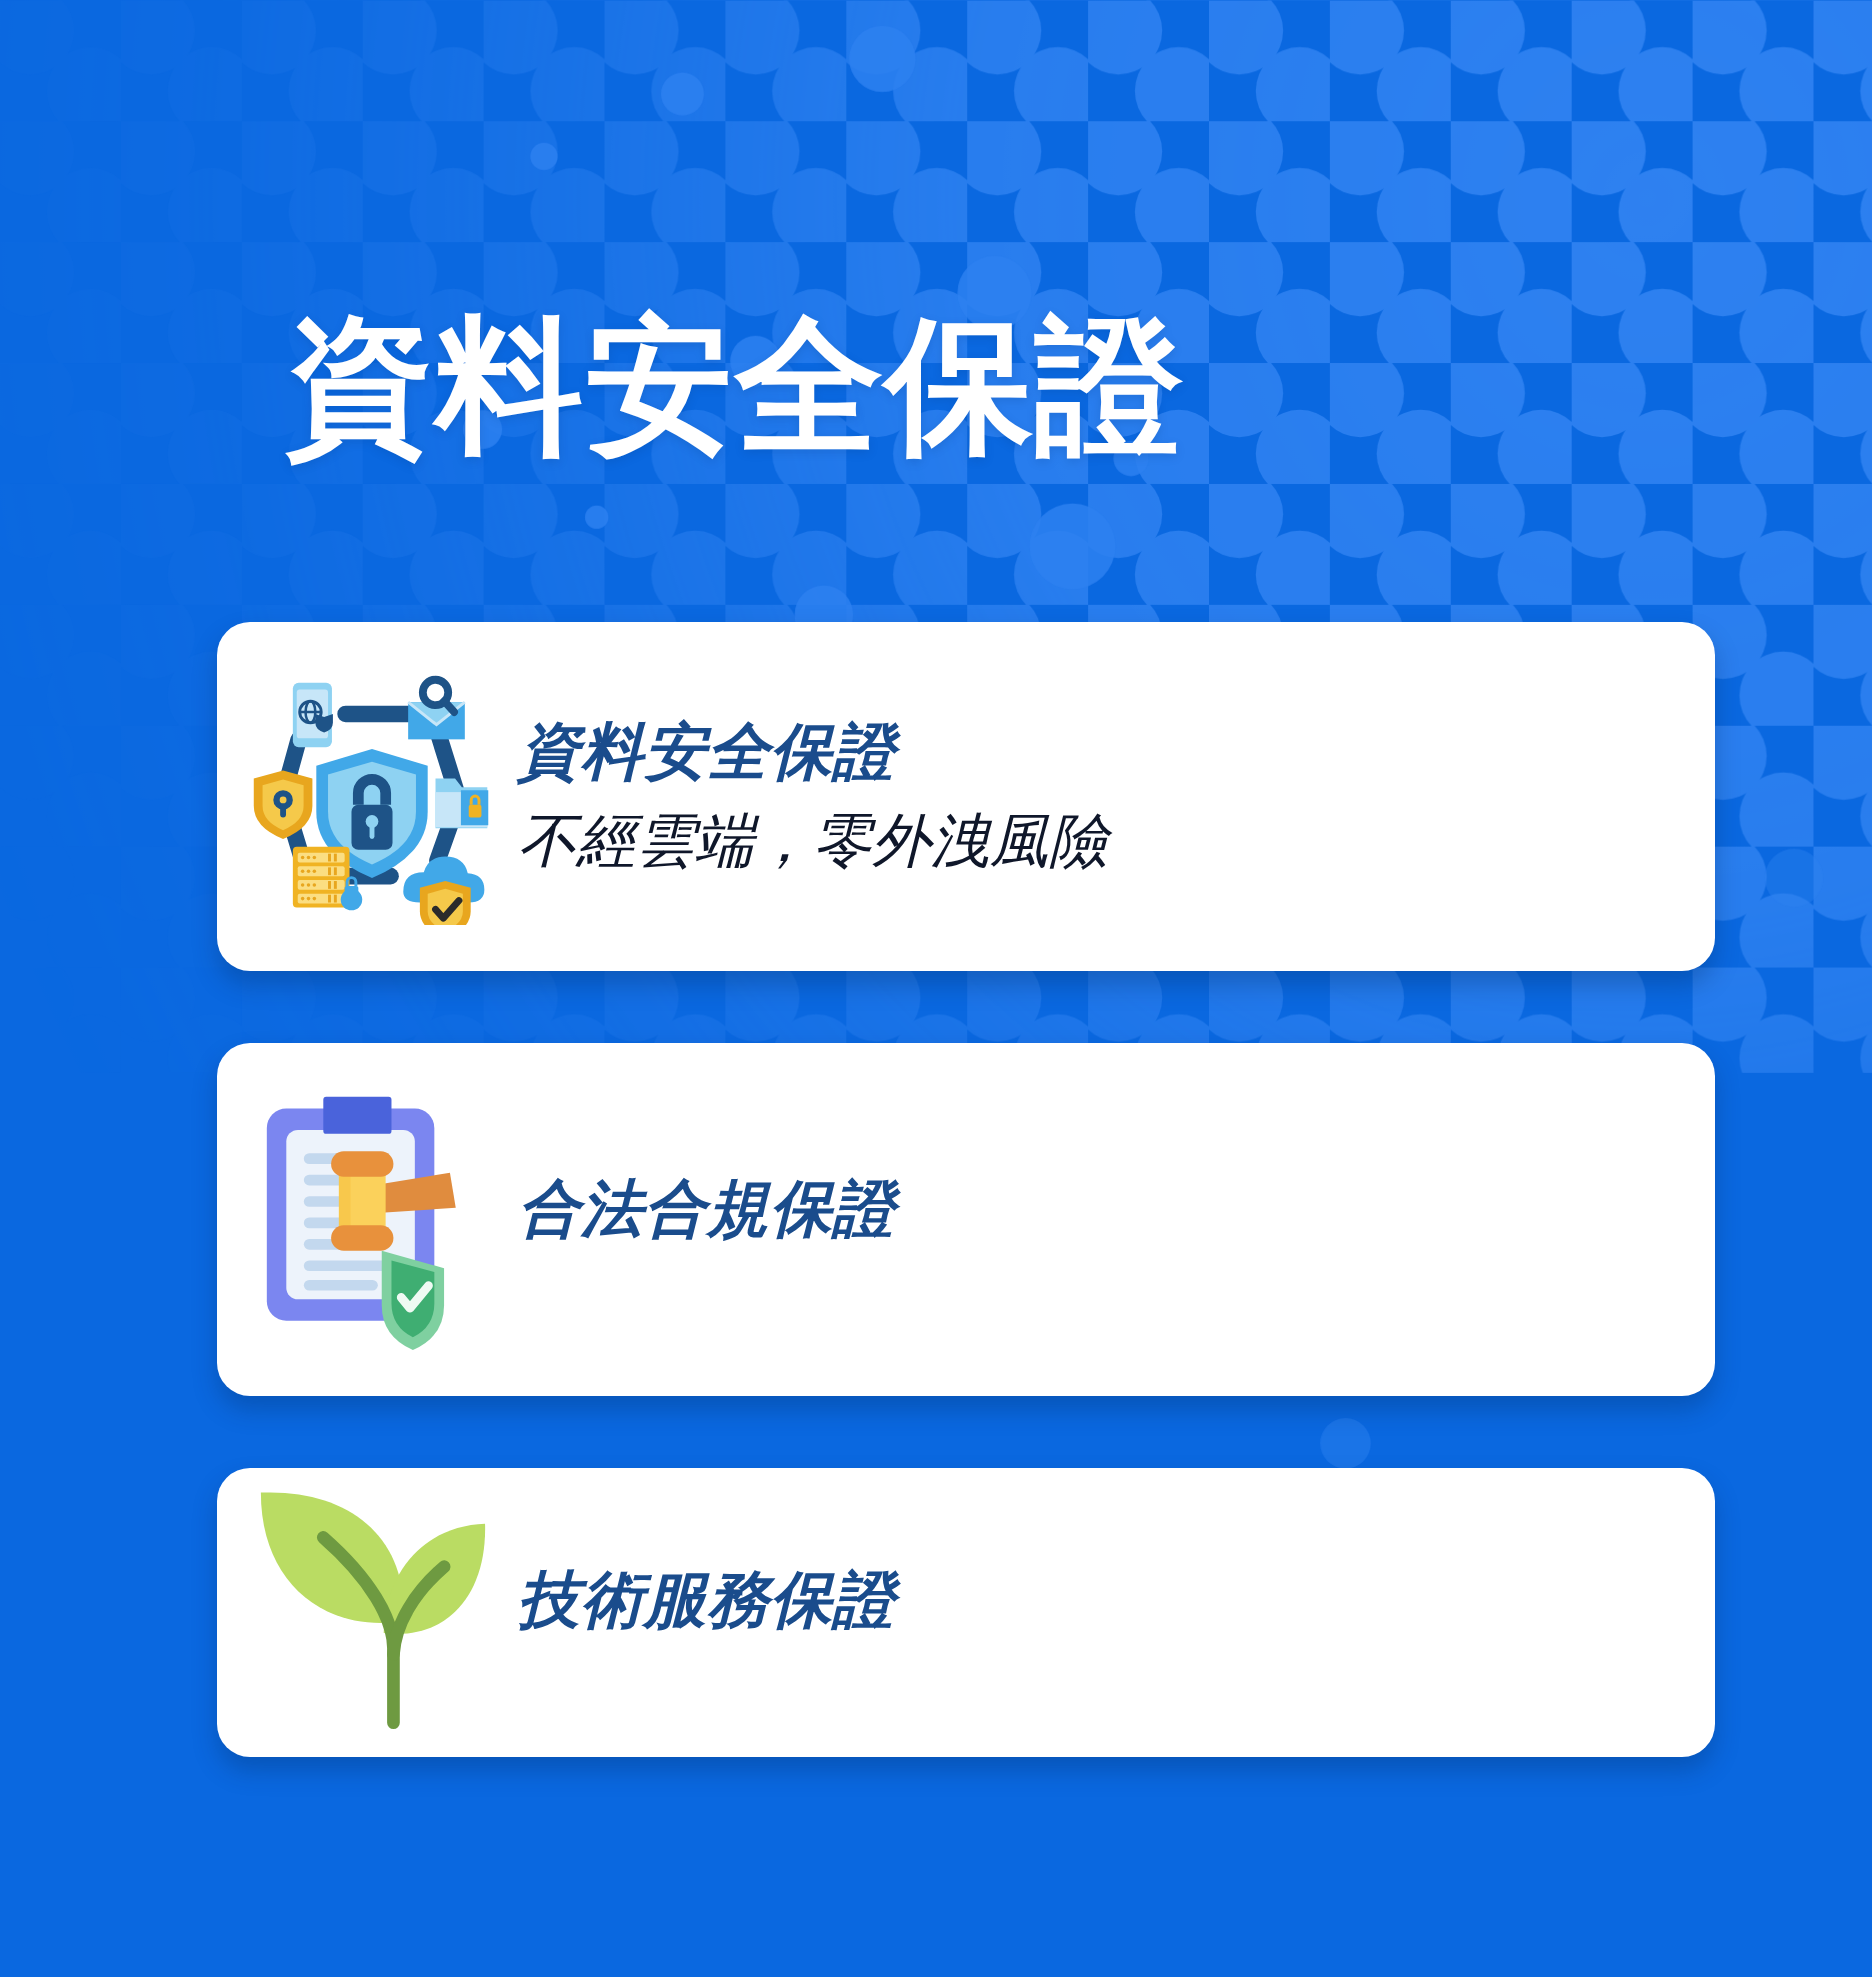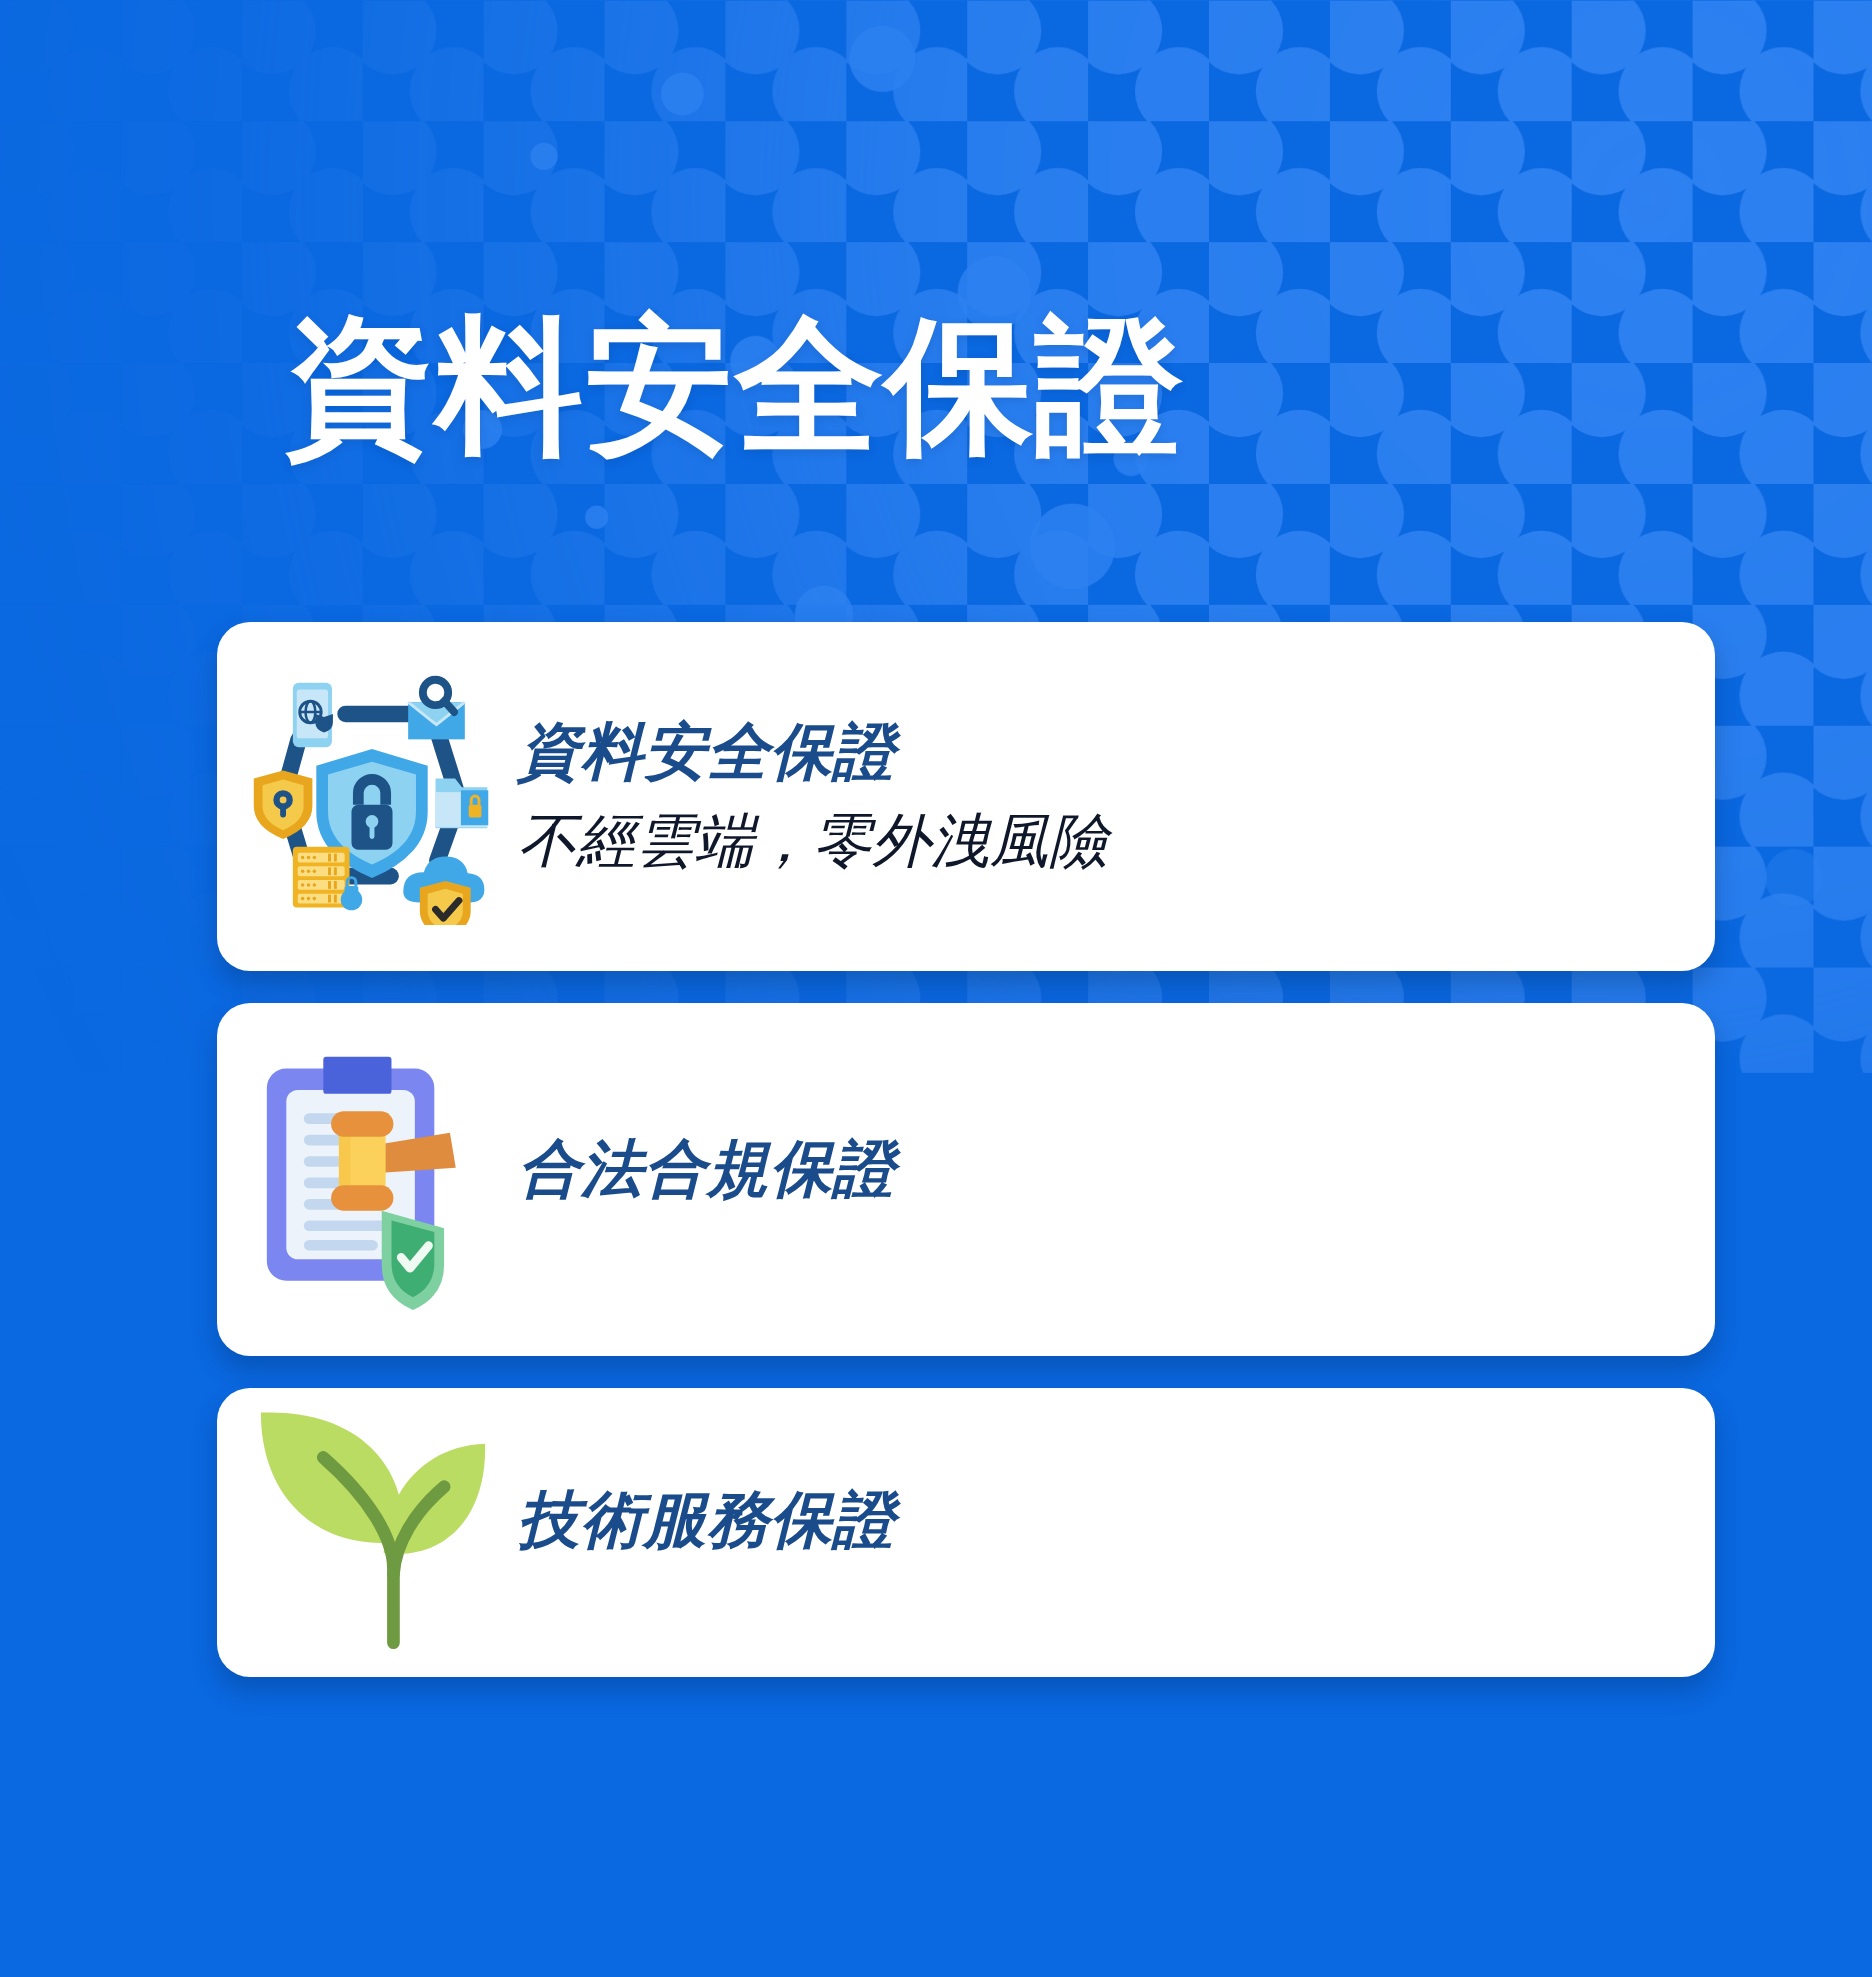--- a/index.html
+++ b/index.html
@@ -51,21 +51,21 @@
   .card {
     position: relative;
     background: #ffffff;
     border-radius: 33px;
     box-shadow: 0 13.7px 25px rgba(3,42,95,0.30);
     display: flex;
     align-items: center;
     box-sizing: border-box;
     overflow: hidden;
   }
-  .card + .card { margin-top: 32px; }
+  .card + .card { margin-top: 72px; }
   .card-1 { height: 349px; }
   .card-2 { height: 353px; }
   .card-3 { height: 289px; }
 
   .card-icon {
     flex: 0 0 auto;
     width: 293px;
     height: 100%;
     display: flex;
     align-items: center;

